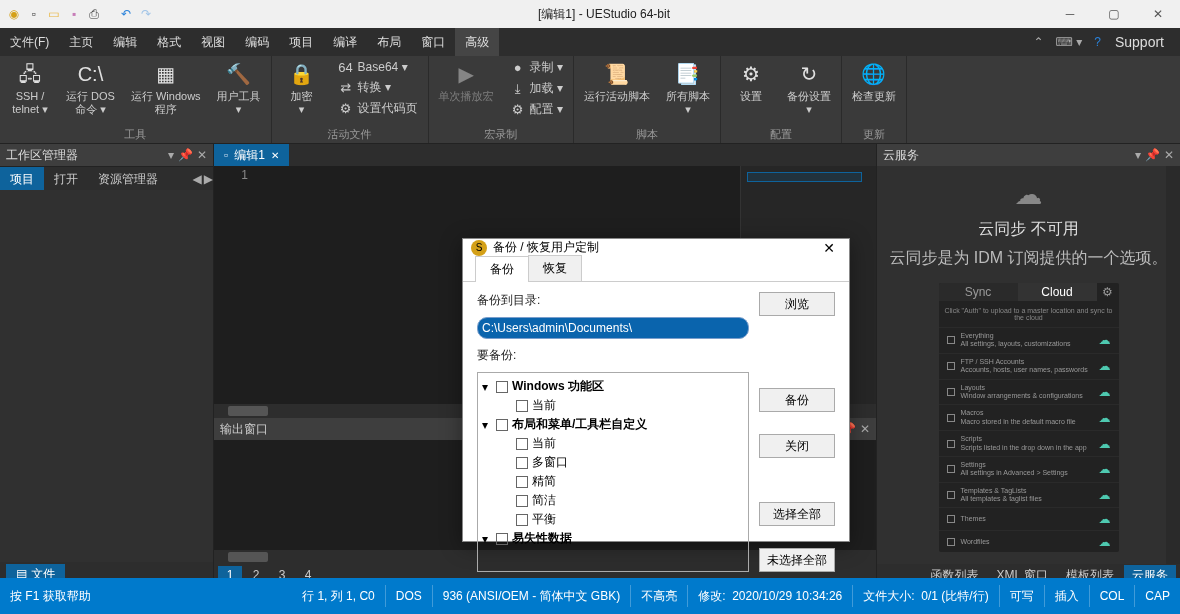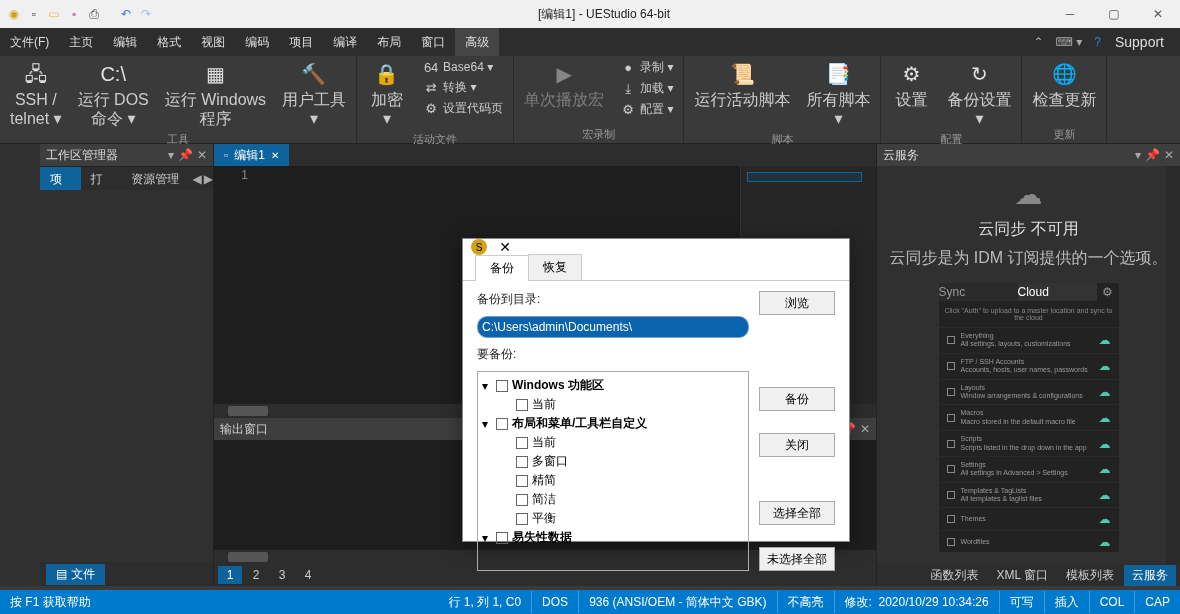--- a/index.html
+++ b/index.html
@@ -20,29 +20,29 @@
 .menubar .right { margin-left: auto; display: flex; align-items: center; gap: 6px; padding: 0 8px; }
 .menubar .right .support { color: #ddd; font-size: 14px; padding: 0 8px; }
 
 
 .ribbon { height: 88px; background: #3a3a3a; display: flex; border-bottom: 1px solid #222; }
 .ribbon-group { border-right: 1px solid #2a2a2a; padding: 2px 6px 0 6px; display: flex; flex-direction: column; }
 .ribbon-group .items { flex: 1; display: flex; gap: 8px; align-items: flex-start; }
 .ribbon-group .grp-label { text-align: center; font-size: 11px; color: #999; height: 18px; line-height: 18px; }
 .rbtn { display: flex; flex-direction: column; align-items: center; gap: 2px; padding: 2px 4px; min-width: 48px; text-align: center; line-height: 1.2; }
 .rbtn .ricon { width: 28px; height: 28px; display: flex; align-items: center; justify-content: center; font-size: 20px; color: #e0e0e0; }
-.rbtn .rlabel { font-size: 16px; color: #ccc; white-space: pre-line; }
+.rbtn .rlabel { font-size: 11px; color: #ccc; white-space: pre-line; }
 .rbtn.disabled { opacity: .45; }
 .rbtn-stack { display: flex; flex-direction: column; gap: 2px; }
 .rbtn-small { display: flex; align-items: center; gap: 4px; padding: 1px 4px; font-size: 11px; }
 .rbtn-small .ricon-s { width: 16px; height: 16px; display: flex; align-items: center; justify-content: center; font-size: 13px; }
 
 
 .body { display: flex; height: 442px; }
-.left-panel { width: 214px; background: #303030; display: flex; flex-direction: column; border-right: 1px solid #222; padding-left: 40px; }
+.left-panel { width: 214px; background: #303030; display: flex; flex-direction: column; border-right: 1px solid #222; }
 .panel-header { height: 22px; background: #3e3e3e; display: flex; align-items: center; padding: 0 6px; font-size: 12px; color: #ddd; justify-content: space-between; }
 .panel-header .ph-icons { display: flex; gap: 4px; color: #aaa; }
 .panel-tabs { height: 24px; background: #2d2d2d; display: flex; align-items: center; border-top: 1px solid #222; }
 .ptab { padding: 0 10px; height: 24px; line-height: 24px; font-size: 12px; color: #ccc; }
 .ptab.active { background: #0e639c; color: #fff; }
 .left-panel .filler { flex: 1; background: #303030; }
 .left-panel .bottom-tab { height: 24px; background: #2d2d2d; display: flex; align-items: center; gap: 6px; padding: 0 6px; color: #ccc; }
 .left-panel .bottom-tab .btab { background: #0e639c; color: #fff; padding: 2px 10px; display: flex; align-items: center; gap: 4px; }
 
 .center { flex: 1; display: flex; flex-direction: column; background: #3a3a3a; }
@@ -67,35 +67,35 @@
 .hscroll { height: 14px; background: #2d2d2d; position: relative; }
 .hscroll .thumb { position: absolute; left: 14px; width: 40px; top: 2px; bottom: 2px; background: #555; border-radius: 2px; }
 
 
 .right-panel { width: 304px; background: #303030; display: flex; flex-direction: column; border-left: 1px solid #222; }
 .cloud-box { flex: 1; padding: 12px 8px; display: flex; flex-direction: column; align-items: center; gap: 8px; overflow: hidden; position: relative; }
 .cloud-box h3 { font-size: 16px; color: #ddd; font-weight: normal; }
 .cloud-box .sub { font-size: 16px; color: #bbb; }
 .cloud-panel { margin-top: 6px; width: 180px; background: #222; border-radius: 2px; overflow: hidden; font-size: 8px; color: #999; }
 .cloud-panel .cp-tabs { display: flex; height: 18px; }
-.cloud-panel .cp-tab { flex: 1; line-height: 18px; background: #2a2a2a; }
+.cloud-panel .cp-tab { flex: 1; text-align: center; line-height: 18px; background: #2a2a2a; }
 .cloud-panel .cp-tab.active { background: #333; color: #fff; }
 .cloud-panel .cp-gear { width: 22px; text-align: center; line-height: 18px; }
 .cloud-panel .cp-msg { padding: 6px; text-align: center; color: #888; font-size: 7px; }
 .cloud-panel .cp-row { display: flex; align-items: center; gap: 6px; padding: 4px 8px; border-top: 1px solid #2a2a2a; }
 .cloud-panel .cp-row .chk { width: 8px; height: 8px; border: 1px solid #888; }
 .cloud-panel .cp-row .txt { flex: 1; font-size: 7px; line-height: 1.2; }
 .cloud-panel .cp-row .cloudi { color: #4ec9b0; }
 .right-vscroll { position: absolute; right: 0; top: 0; bottom: 0; width: 14px; background: #2a2a2a; }
 .right-tabs { height: 22px; background: #2d2d2d; display: flex; align-items: center; justify-content: flex-end; gap: 2px; padding: 0 4px; }
 .right-tabs .rtab { padding: 2px 8px; color: #ccc; }
 .right-tabs .rtab.active { background: #0e639c; color: #fff; }
 
 
-.statusbar { position: absolute; bottom: 0; left: 0; right: 0; height: 24px; background: #007acc; color: #fff; display: flex; align-items: center; font-size: 11px; }
+.statusbar { position: absolute; bottom: 0; left: 0; right: 0; height: 36px; background: #007acc; color: #fff; display: flex; align-items: center; font-size: 11px; }
 .statusbar .cell { padding: 0 10px; border-right: 1px solid rgba(255,255,255,.25); height: 22px; line-height: 22px; white-space: nowrap; }
 .statusbar .cell.nb { border: none; }
 .statusbar .spacer { flex: 1; }
 
 
 .dialog { position: absolute; left: 462px; top: 238px; width: 388px; height: 304px; background: #fff; color: #000; border: 1px solid #888; box-shadow: 0 4px 20px rgba(0,0,0,.4); display: flex; flex-direction: column; }
 .dlg-title { height: 28px; display: flex; align-items: center; padding: 0 8px; gap: 6px; }
 .dlg-title .dt-icon { width: 16px; height: 16px; background: #d4a017; border-radius: 50%; display: flex; align-items: center; justify-content: center; color: #000; font-size: 10px; }
 .dlg-title .dt-text { flex: 1; font-size: 12px; }
 .dlg-title .dt-close { width: 24px; text-align: center; font-size: 14px; }
@@ -420,29 +420,31 @@
 </div>
 
 <div class="statusbar">
   <div class="cell nb">按 F1 获取帮助</div>
   <div class="spacer"></div>
   <div class="cell">行 1, 列 1, C0</div>
   <div class="cell">DOS</div>
   <div class="cell">936  (ANSI/OEM - 简体中文 GBK)</div>
   <div class="cell">不高亮</div>
   <div class="cell"><span>修改:</span>&nbsp;&nbsp;<span>2020/10/29 10:34:26</span></div>
+  <div class="cell"><span>文件大小:</span>&nbsp;&nbsp;<span>0/1 (比特/行)</span></div>
   <div class="cell">可写</div>
   <div class="cell">插入</div>
   <div class="cell">COL</div>
   <div class="cell nb">CAP</div>
 </div>
 
 <div class="dialog">
   <div class="dlg-title">
     <span class="dt-icon">S</span>
+    <span class="dt-text">备份 / 恢复用户定制</span>
     <span class="dt-close">✕</span>
   </div>
   <div class="dlg-tabs">
     <div class="dlg-tab active">备份</div>
     <div class="dlg-tab">恢复</div>
   </div>
   <div class="dlg-body">
     <div class="dlg-left">
       <div class="dlg-label">备份到目录:</div>
       <input class="dlg-input" style="color: rgb(255, 255, 255); background: rgb(10, 100, 173); border-radius: 10px;" value="C:\Users\admin\Documents\">

